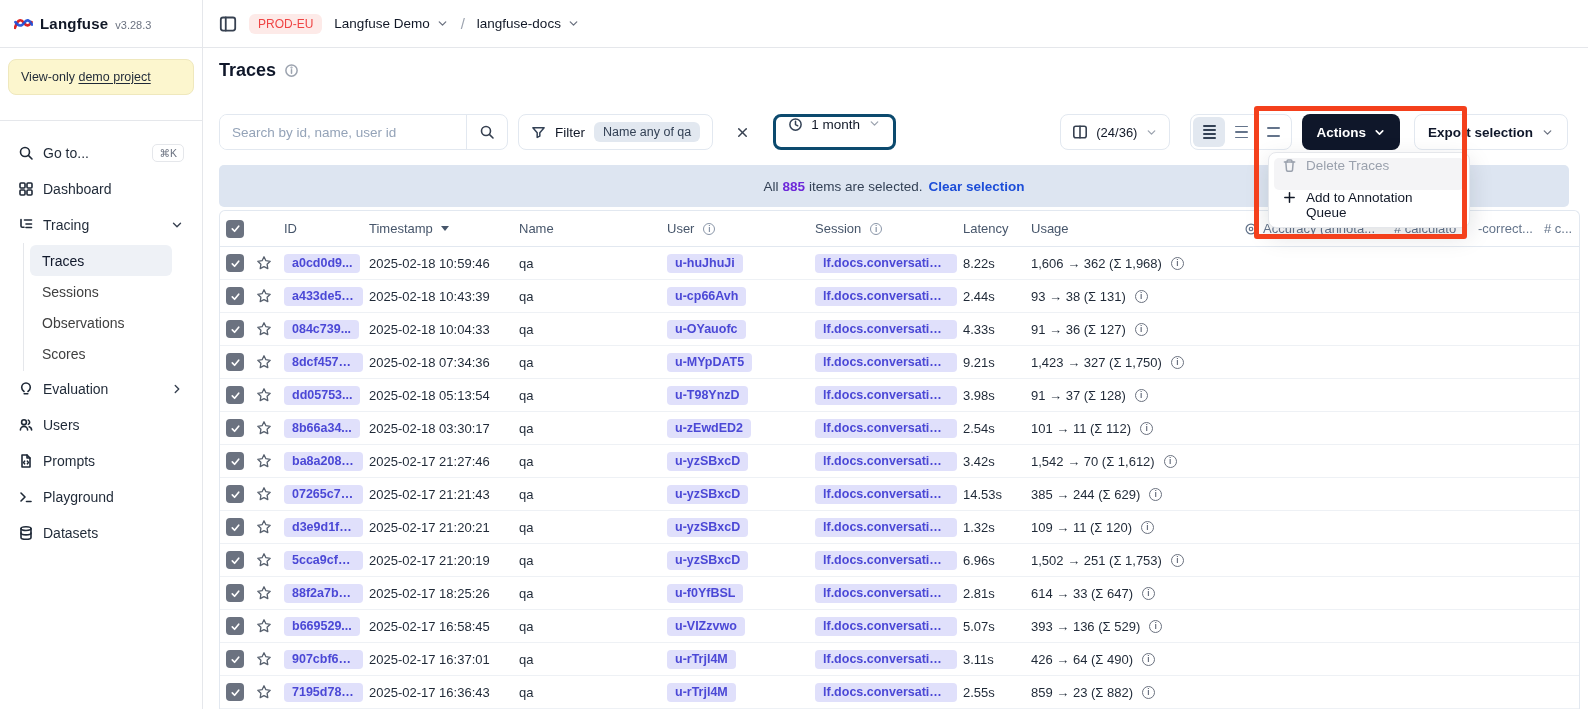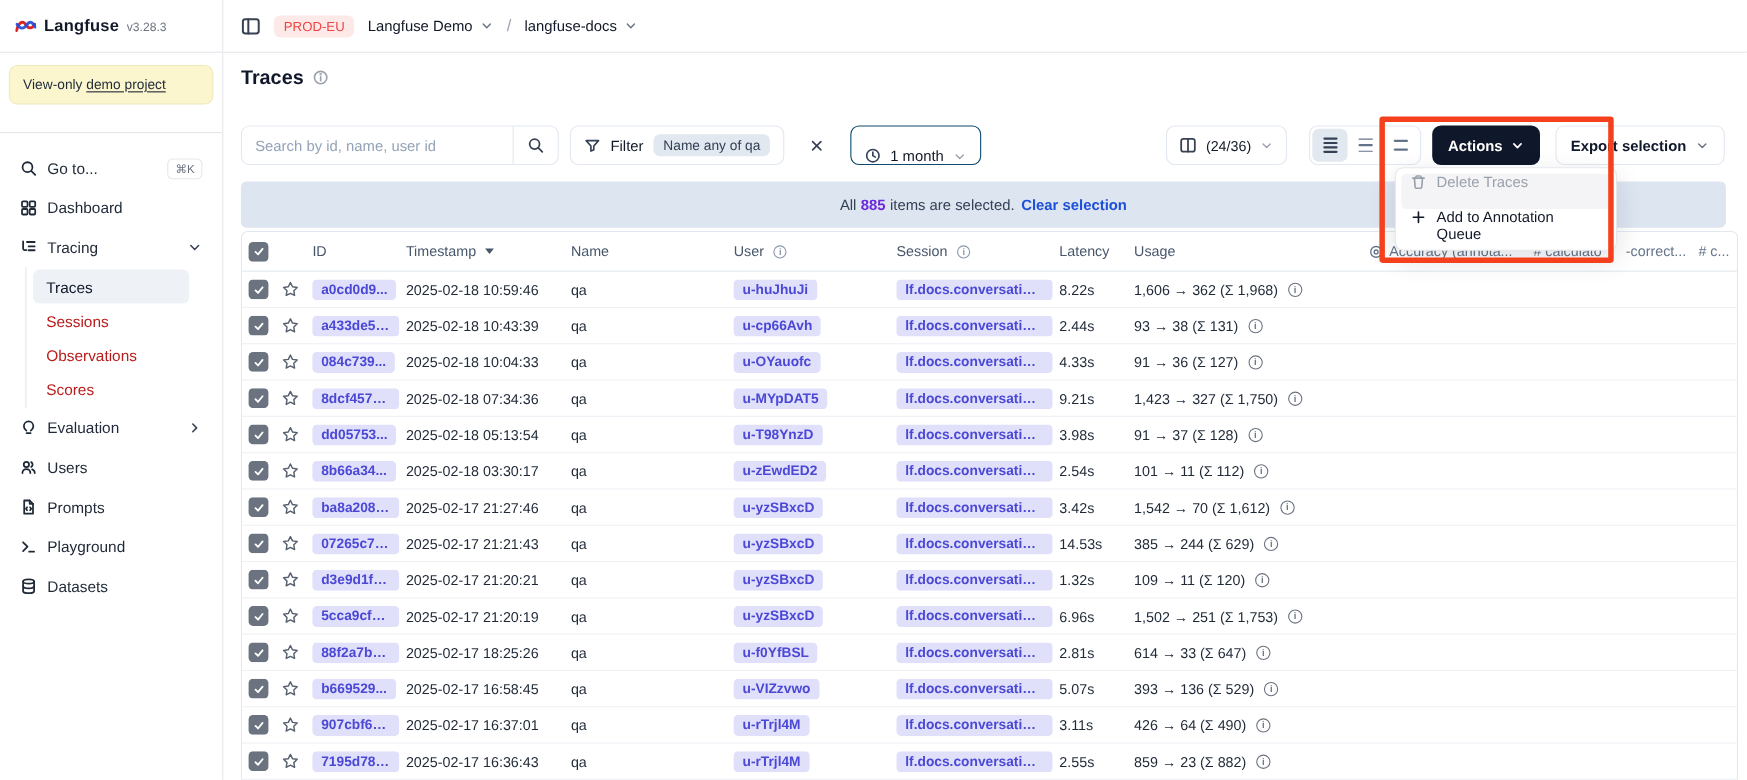--- a/index.html
+++ b/index.html
@@ -15,21 +15,21 @@
   .logo-version { font-size:11px; color:#6b7280; margin-top:2px; }
   .viewonly-wrap { padding:11px 8px 25px; border-bottom:1px solid #e5e7eb; }
   .viewonly { background:#fcf6ce; border:1px solid #efe8bd; border-radius:8px; padding:10px 12px; font-size:12.5px; color:#1f2937; }
   .viewonly u { text-underline-offset:2px; }
   .nav { padding:14px 10px; }
   .nav-item { height:36px; display:flex; align-items:center; gap:9px; padding:0 8px; font-size:14px; color:#1f2937; border-radius:6px; cursor:pointer; }
   .nav-item .grow { flex:1; }
   .nav-item .chev { color:#374151; }
   .kbd { font-size:10.5px; color:#6b7280; border:1px solid #e5e7eb; border-radius:5px; padding:2px 6px; background:#fff; }
   .subgroup { margin-left:13px; border-left:1px solid #e5e7eb; padding:2px 20px 2px 6px; }
-  .sub-item { height:31px; display:flex; align-items:center; padding:0 12px; font-size:14px; color:#b91c1c; border-radius:6px; cursor:pointer; }
+  .sub-item { height:31px; display:flex; align-items:center; padding:0 12px; font-size:14px; color:#404040; border-radius:6px; cursor:pointer; }
   .sub-item.active { background:#eef1f6; color:#0f172a; }
 
   
   .main { position:absolute; left:203px; top:0; right:0; height:709px; }
   .topbar { height:48px; border-bottom:1px solid #e5e7eb; display:flex; align-items:center; gap:12px; padding:0 16px; }
   .env-badge { background:#fdeae8; color:#ef4444; font-size:12px; font-weight:500; padding:3px 9px; border-radius:6px; }
   .crumb { display:flex; align-items:center; gap:6px; font-size:13.5px; font-weight:500; color:#111827; cursor:pointer; }
   .crumb .chev { color:#6b7280; }
   .slash { color:#9ca3af; font-size:15px; }
   .page-title-row { position:absolute; top:60px; left:16px; display:flex; align-items:center; gap:8px; }
@@ -41,21 +41,21 @@
   .tb-left { display:flex; align-items:center; }
   .tb-right { display:flex; align-items:center; }
   .searchbox { width:289px; height:36px; border:1px solid #e2e8f0; border-radius:8px; display:flex; align-items:stretch; overflow:hidden; background:#fff; }
   .searchbox input { flex:1; border:0; outline:0; padding:0 12px; font-size:13.5px; color:#111827; font-family:inherit; }
   .searchbox input::placeholder { color:#94a3b8; }
   .search-ic-zone { width:41px; border-left:1px solid #e2e8f0; display:flex; align-items:center; justify-content:center; color:#374151; cursor:pointer; }
   .filter-group { margin-left:10px; height:36px; border:1px solid #e2e8f0; border-radius:8px; display:flex; align-items:center; gap:9px; padding:0 12px; cursor:pointer; background:#fff; }
   .filter-label { font-size:13.5px; color:#111827; }
   .filter-chip { background:#e2e8f0; border-radius:6px; padding:3px 9px; font-size:12.5px; color:#334155; }
   .clear-x { margin-left:16px; width:26px; height:26px; display:flex; align-items:center; justify-content:center; color:#374151; cursor:pointer; background:none; border:0; }
-  .time-btn { margin-left:18px; height:36px; border:1px solid #0c4a6e; border-radius:8px; display:flex; align-items:flex-end; gap:8px; padding:0 12px; font-size:13.5px; color:#111827; background:#fff; cursor:pointer; }
+  .time-btn { margin-left:18px; height:36px; border:3px solid #0c4a6e; border-radius:8px; display:flex; align-items:flex-start; gap:8px; padding:0 12px; font-size:13.5px; color:#111827; background:#fff; cursor:pointer; }
   .cols-btn { height:36px; border:1px solid #e2e8f0; border-radius:8px; display:flex; align-items:center; gap:8px; padding:0 11px; font-size:13px; color:#111827; background:#fff; cursor:pointer; }
   .rowheight-group { margin-left:20px; height:36px; border:1px solid #e2e8f0; border-radius:8px; display:flex; align-items:center; padding:0 2px; background:#fff; }
   .rh-btn { width:32px; height:30px; border-radius:6px; display:flex; align-items:center; justify-content:center; cursor:pointer; color:#334155; background:none; border:0; }
   .rh-btn.selected { background:#e2e8f0; }
   .rh-lines { display:flex; flex-direction:column; gap:2.5px; }
   .rh-lines i { display:block; width:13px; height:1.6px; background:currentColor; border-radius:1px; }
   .actions-btn { margin-left:10px; height:36px; background:#0f172a; color:#fff; border:0; border-radius:8px; display:flex; align-items:center; gap:7px; padding:0 14px; font-size:13.5px; font-weight:600; cursor:pointer; font-family:inherit; }
   .export-btn { margin-left:14px; height:36px; background:#fff; color:#0f172a; border:1px solid #e2e8f0; border-radius:8px; display:flex; align-items:center; gap:8px; padding:0 13px; font-size:13.5px; font-weight:600; cursor:pointer; font-family:inherit; }
 
   

